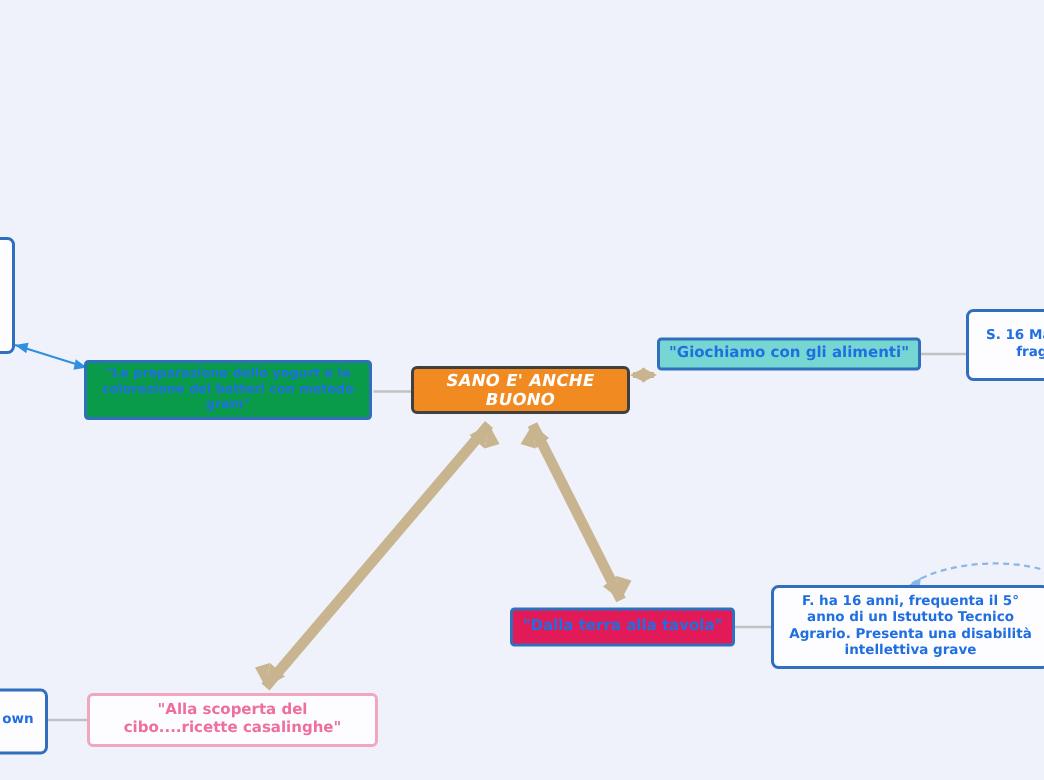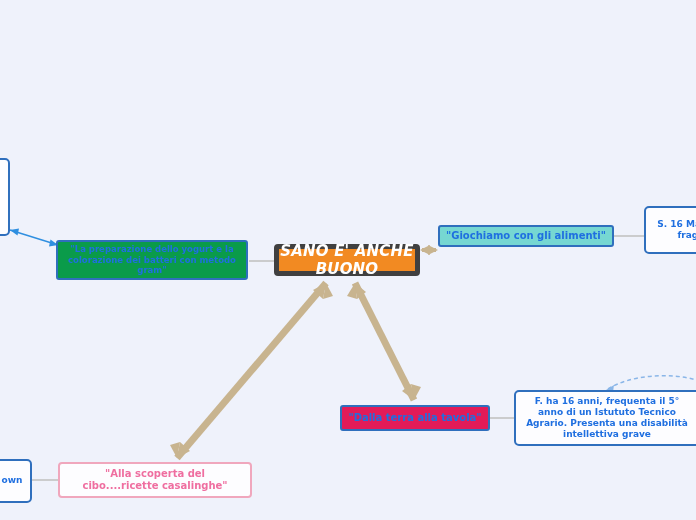--- a/index.html
+++ b/index.html
@@ -38,24 +38,24 @@
     z-index: 5;
   }
 
   
   .node-central {
     left: 274px;
     top: 244px;
     width: 146px;
     height: 32px;
     background: #f28a22;
-    border: 5px solid #404040;
+    border: 2px solid #404040;
     border-radius: 4px;
     color: #ffffff;
-    font-size: 15px;
+    font-size: 11px;
     font-style: italic;
     letter-spacing: 0.2px;
   }
 
   
   .node-green {
     left: 56px;
     top: 240px;
     width: 192px;
     height: 40px;

